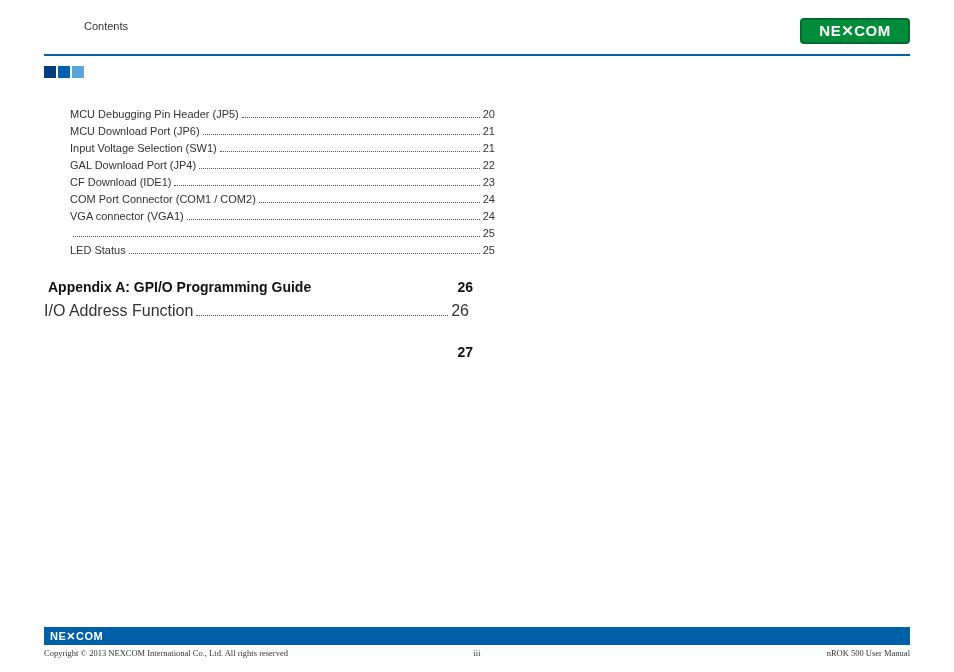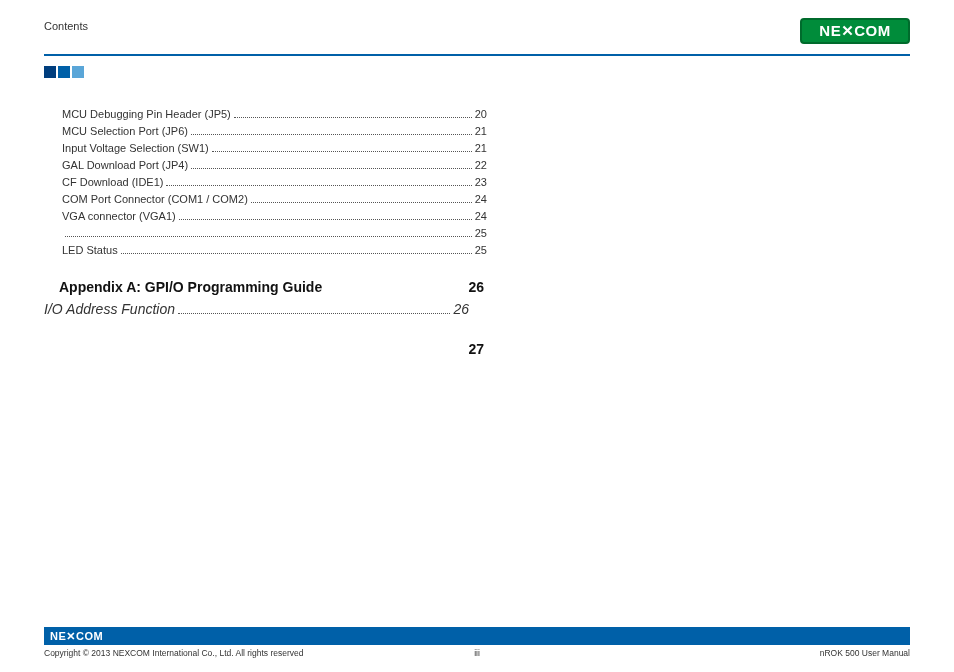--- a/index.html
+++ b/index.html
@@ -10,20 +10,21 @@
     font-family: "Segoe UI", Arial, sans-serif;
     position: relative;
     padding: 18px 44px 0 44px;
     color: #222;
   }
   .header {
     display: flex;
     justify-content: space-between;
     align-items: flex-start;
     height: 34px;
+    margin-left: 40px;
   }
   .header-title {
     font-size: 11px;
     color: #333;
     padding-top: 2px;
   }
   .logo-top {
     background: #008c3a;
     width: 110px;
     height: 26px;
@@ -51,21 +52,21 @@
     display: inline-block;
     width: 12px;
     height: 12px;
     margin-right: 2px;
   }
   .sq1 { background: #003e7e; }
   .sq2 { background: #0060a8; }
   .sq3 { background: #5aa6d8; }
   .toc {
     width: 425px;
-    margin-left: 18px;
+    margin-left: 26px;
     font-size: 11px;
     color: #333;
   }
   .toc-row {
     display: flex;
     align-items: baseline;
     white-space: nowrap;
     line-height: 1.55;
   }
   .toc-row .label { flex: 0 0 auto; }
@@ -73,36 +74,35 @@
     flex: 1 1 auto;
     border-bottom: 1px dotted #555;
     margin: 0 3px 3px 3px;
     height: 0.8em;
   }
   .toc-row .pg { flex: 0 0 auto; }
   .section {
     display: flex;
     align-items: baseline;
     width: 425px;
-    margin-left: 15px;
+    margin-left: 4px;
     margin-top: 20px;
     font-weight: 700;
     font-size: 14px;
     color: #111;
   }
   .section .slabel { flex: 0 0 auto; }
   .section .sgap { flex: 1 1 auto; }
   .section .spg { flex: 0 0 auto; }
   .subsection {
     width: 425px;
     margin-left: 0;
-    font-size: 14px;
+    font-size: 16px;
     color: #333;
     margin-top: 4px;
-    font-style: italic;
   }
   .footer {
     position: absolute;
     left: 44px;
     right: 44px;
     bottom: 14px;
   }
   .footer-bar {
     background: #0060a8;
     height: 18px;
@@ -116,20 +116,21 @@
     font-size: 11px;
     letter-spacing: 0.5px;
     font-family: Arial, sans-serif;
   }
   .footer-line {
     display: flex;
     justify-content: space-between;
     font-size: 8.5px;
     color: #333;
     margin-top: 3px;
+    font-family: Liberation Serif, serif;
   }
   .footer-center {
     position: absolute;
     left: 50%;
     transform: translateX(-50%);
     font-size: 8.5px;
   }
   .toc-block { margin-left: 0; }
 </style>
 </head>
@@ -147,21 +148,21 @@
 </div>
 
 <div class="toc-block">
   <div class="toc">
     <div class="toc-row">
         <span class="label">MCU Debugging Pin Header (JP5)</span>
         <span class="dots"></span>
         <span class="pg">20</span>
       </div>
     <div class="toc-row">
-        <span class="label">MCU Selection Port (JP6)</span>
+        <span class="label">MCU Download Port (JP6)</span>
         <span class="dots"></span>
         <span class="pg">21</span>
       </div>
     <div class="toc-row">
         <span class="label">Input Voltage Selection (SW1)</span>
         <span class="dots"></span>
         <span class="pg">21</span>
       </div>
     <div class="toc-row">
         <span class="label">GAL Download Port (JP4)</span>

